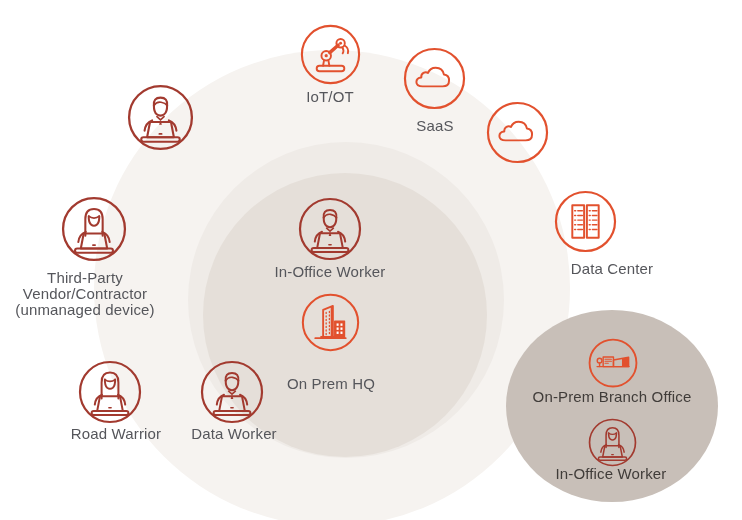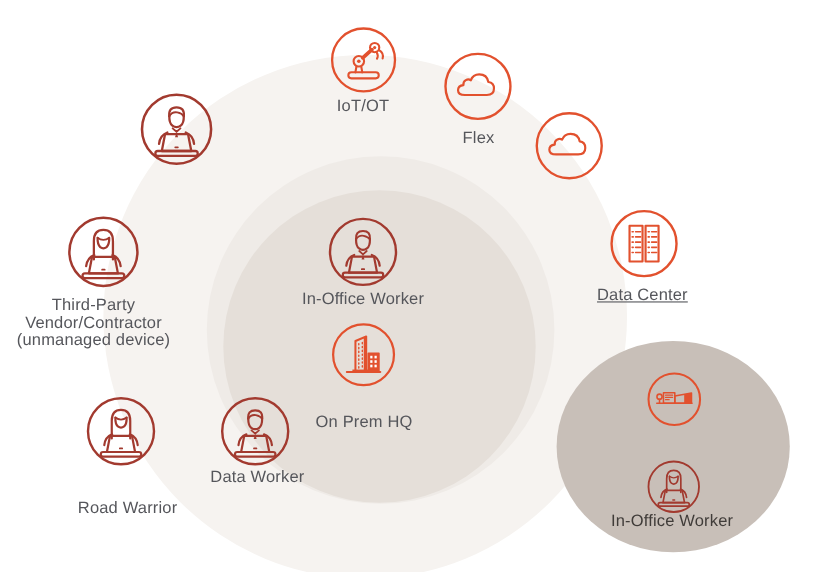--- a/index.html
+++ b/index.html
@@ -140,33 +140,33 @@
     </div>
     <div class="node-label" style="width: 200px; left: 230px; top: 89px;">
       <div>IoT/OT</div>
     </div>
     <div class="node-icon" style="left: 402.5px; top: 46.5px; width: 63px; height: 63px; color: rgb(226, 81, 46);">
       <svg viewBox="0 0 64 64">
         <use href="#sym-cloud"></use>
       </svg>
     </div>
     <div class="node-label" style="width: 200px; left: 335px; top: 118px;">
-      <div>Flex</div>
+      <div>SaaS</div>
     </div>
     <div class="node-icon" style="left: 485.5px; top: 100.5px; width: 63px; height: 63px; color: rgb(226, 81, 46);">
       <svg viewBox="0 0 64 64">
         <use href="#sym-cloud"></use>
       </svg>
     </div>
     <div class="node-icon" style="left: 553.5px; top: 189.5px; width: 63px; height: 63px; color: rgb(226, 81, 46);">
       <svg viewBox="0 0 64 64">
         <use href="#sym-server-racks"></use>
       </svg>
     </div>
-    <div class="node-label" style="width: 200px; left: 484px; top: 261px; text-decoration: underline;">
+    <div class="node-label" style="width: 200px; left: 512px; top: 261px;">
       <div>Data Center</div>
     </div>
     <div class="node-icon" style="left: 126.5px; top: 83.5px; width: 67px; height: 67px; color: rgb(162, 58, 47);">
       <svg viewBox="0 0 64 64">
         <use href="#sym-male-worker"></use>
       </svg>
     </div>
     <div class="node-icon" style="left: 61px; top: 196px; width: 66px; height: 66px; color: rgb(162, 58, 47);">
       <svg viewBox="0 0 64 64">
         <use href="#sym-female-worker"></use>
@@ -191,36 +191,39 @@
       </svg>
     </div>
     <div class="node-label" style="width: 200px; left: 231px; top: 376px;">
       <div>On Prem HQ</div>
     </div>
     <div class="node-icon" style="left: 78px; top: 360px; width: 64px; height: 64px; color: rgb(162, 58, 47);">
       <svg viewBox="0 0 64 64">
         <use href="#sym-female-worker"></use>
       </svg>
     </div>
-    <div class="node-label" style="width: 200px; left: 16px; top: 426px; margin-top: 28px;">
+    <div class="node-label" style="width: 200px; left: 16px; top: 426px;">
       <div>Road Warrior</div>
     </div>
     <div class="node-icon" style="left: 200px; top: 360px; width: 64px; height: 64px; color: rgb(162, 58, 47);">
       <svg viewBox="0 0 64 64">
         <use href="#sym-male-worker"></use>
       </svg>
     </div>
     <div class="node-label" style="width: 200px; left: 134px; top: 426px;">
       <div>Data Worker</div>
     </div>
     <div class="node-icon" style="left: 588px; top: 338px; width: 50px; height: 50px; color: rgb(226, 81, 46);">
       <svg viewBox="0 0 64 64">
         <use href="#sym-branch-building"></use>
       </svg>
     </div>
+    <div class="node-label dark" style="width: 200px; left: 512px; top: 389px;">
+      <div>On-Prem Branch Office</div>
+    </div>
     <div class="node-icon" style="left: 587.5px; top: 417.5px; width: 49px; height: 49px; color: rgb(162, 58, 47);">
       <svg viewBox="0 0 64 64">
         <use href="#sym-female-worker"></use>
       </svg>
     </div>
     <div class="node-label dark" style="width: 200px; left: 511px; top: 466px;">
       <div>In-Office Worker</div>
     </div>
   </div>
 

